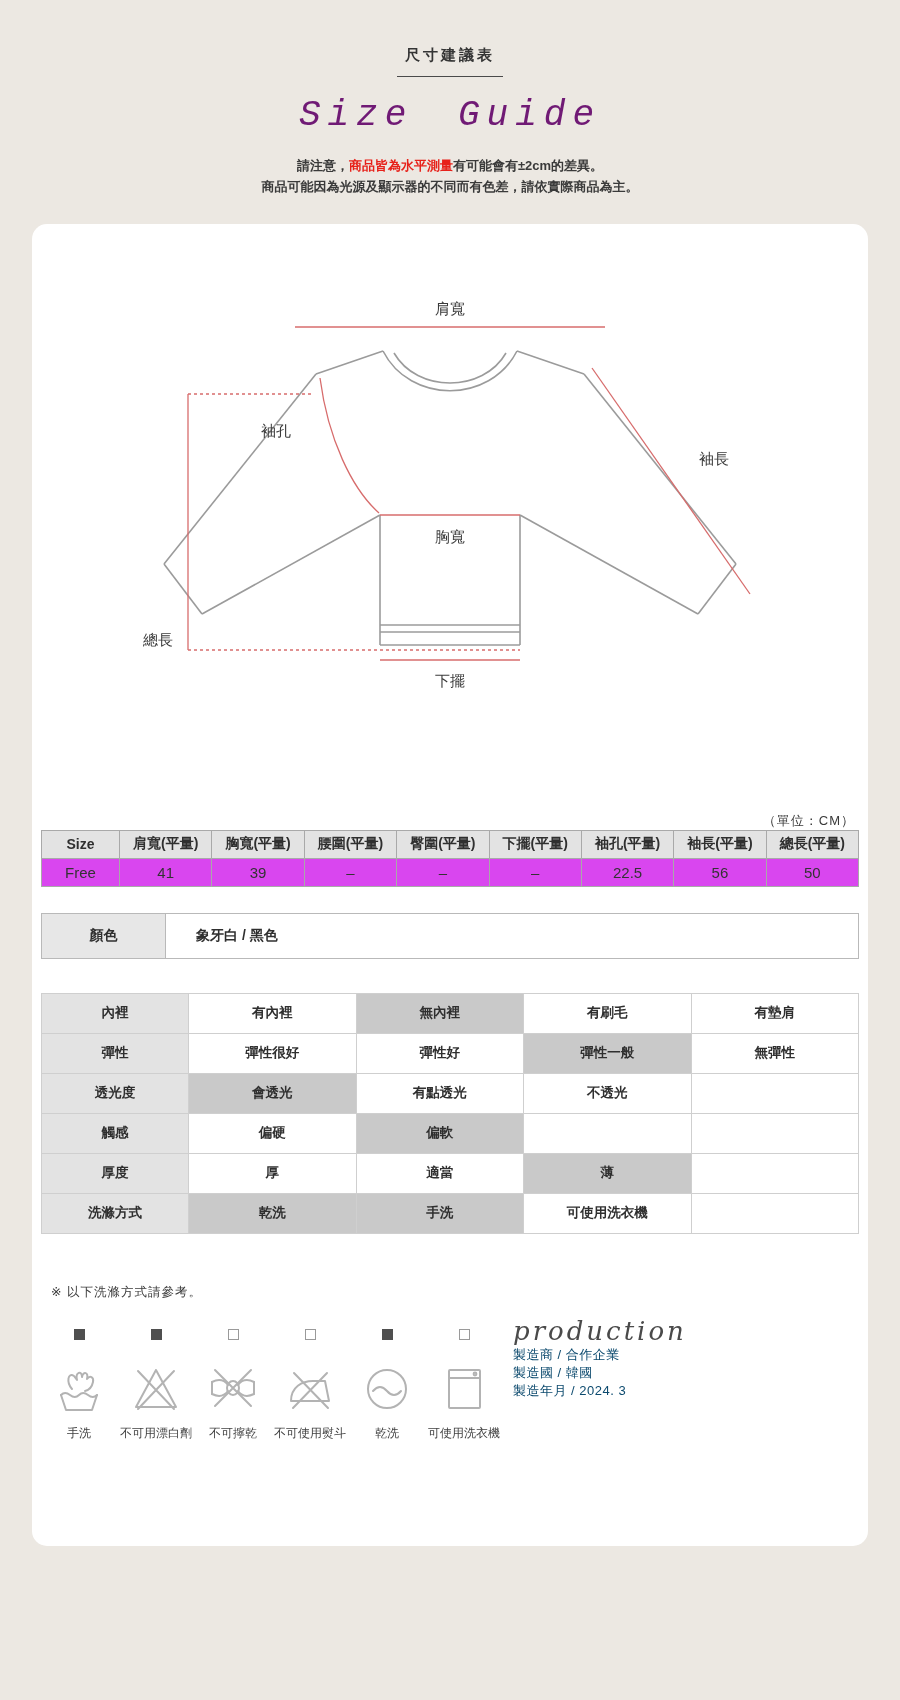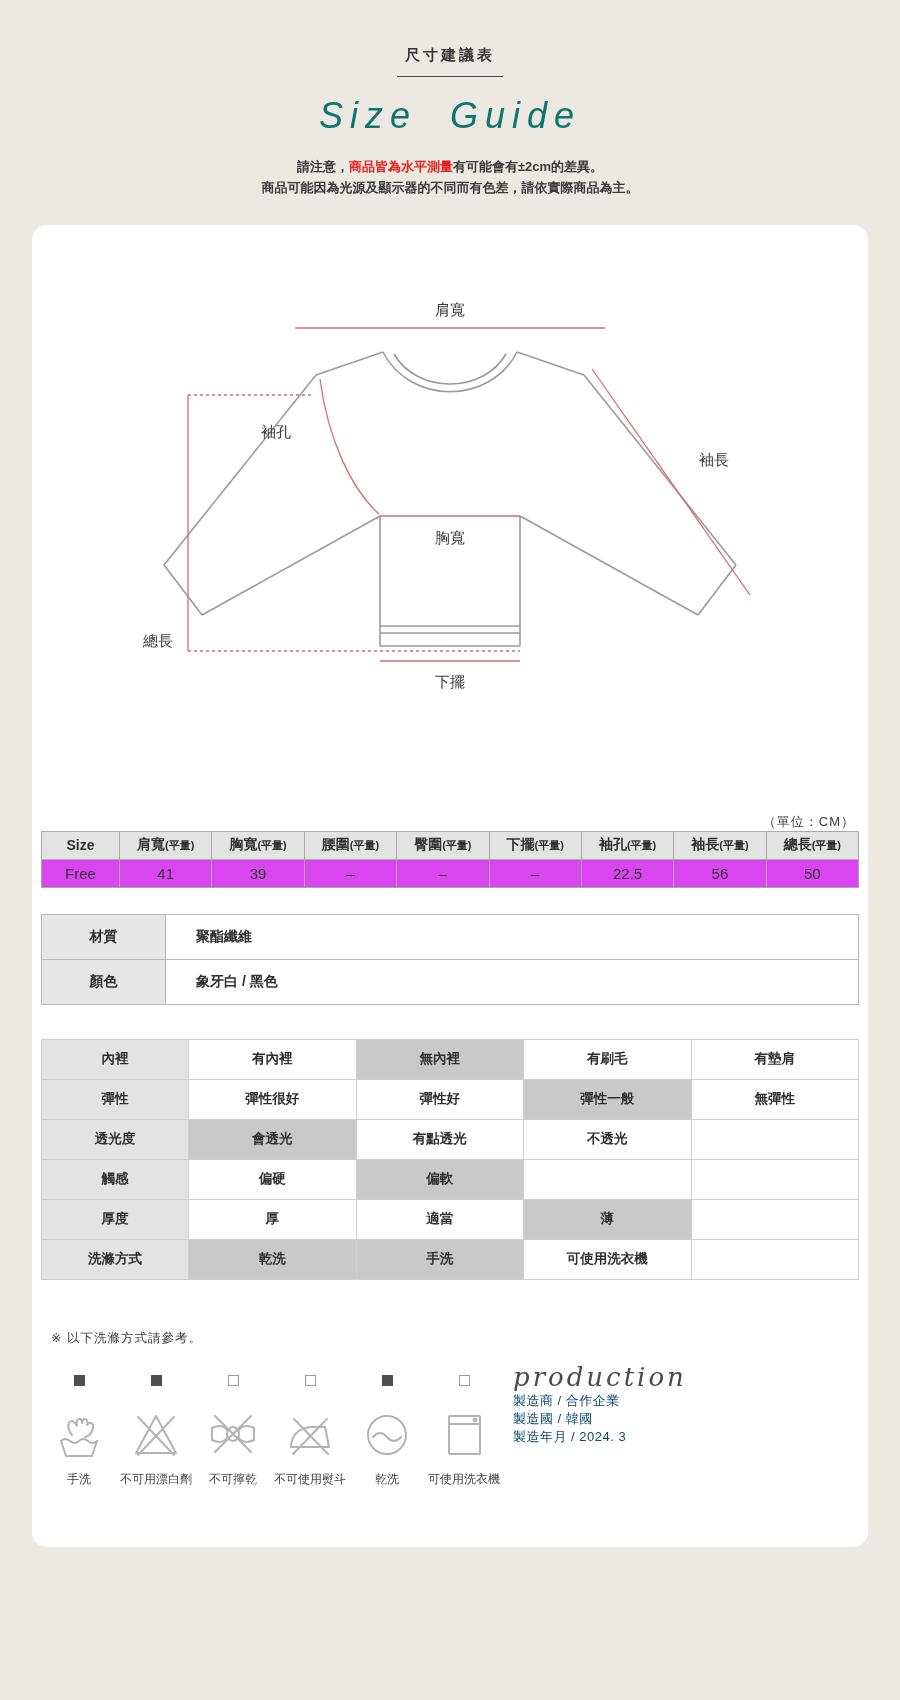--- a/index.html
+++ b/index.html
@@ -10,22 +10,22 @@
     color:#3a3a3a;
     overflow:hidden;
   }
   
   .page-header { padding-top:46px; text-align:center; }
   .subtitle {
     display:inline-block; font-size:15px; font-weight:bold; color:#353535;
     letter-spacing:3px; padding:0 8px 11px; border-bottom:1px solid #4a4a4a;
   }
   .title {
-    margin-top:18px; font-family:Liberation Sans, sans-serif;
-    font-style:italic; font-size:36px; color:#0f766e;
+    margin-top:18px; font-family:Liberation Mono, monospace;
+    font-style:italic; font-size:36px; color:#701a75;
     letter-spacing:7px; word-spacing:16px; font-weight:normal;
   }
   .notice { margin-top:20px; font-size:13px; font-weight:bold; color:#3a3a3a; line-height:1.6; }
   .notice .red { color:#e7211a;font-family:Liberation Serif, serif; }
 
   
   .content {
     margin:26px 32px 0; background:#ffffff; height:1322px;
     padding:0 9px; overflow:hidden;border-radius:15px;
   }
@@ -34,21 +34,21 @@
 
   .unit { text-align:right; font-size:13px; letter-spacing:1px; color:#3a3a3a; margin:118px 4px 0; }
 
   
   table { border-collapse:collapse; width:100%; }
   .size-table { table-layout:fixed; }
   .size-table th, .size-table td {
     border:1px solid #a9a9a9; height:28px; text-align:center; vertical-align:middle;
   }
   .size-table th { background:#e3e3e3; font-size:14px; color:#2f2f2f; font-weight:bold; }
-  .size-table th .sub { font-size:11px; }
+  .size-table th .sub { font-size:14px; }
   .size-table td { font-size:15px; color:#333; background:#d946ef; }
 
   
   .info-table { margin-top:26px; }
   .info-table th, .info-table td { border:1px solid #b9b9b9; height:45px; vertical-align:middle; }
   .info-table th { width:124px; background:#e7e7e7; font-size:14px; font-weight:bold; color:#2f2f2f; }
   .info-table td { padding-left:30px; text-align:left; font-size:14px; font-weight:bold; color:#2f2f2f; background:#fff; }
 
   
   .prop-table { margin-top:34px; table-layout:fixed; }
@@ -165,24 +165,20 @@
       <td>–</td>
       <td>22.5</td>
       <td>56</td>
       <td>50</td>
     </tr>
   </tbody>
     </table>
 
   <table class="info-table">
     <tbody>
-        <tr>
-      <th>材質</th>
-      <td>聚酯纖維</td>
-    </tr>
     <tr>
       <th>顏色</th>
       <td>象牙白 / 黑色</td>
     </tr>
   </tbody>
     </table>
 
   <table class="prop-table">
     <tbody>
         <tr>

